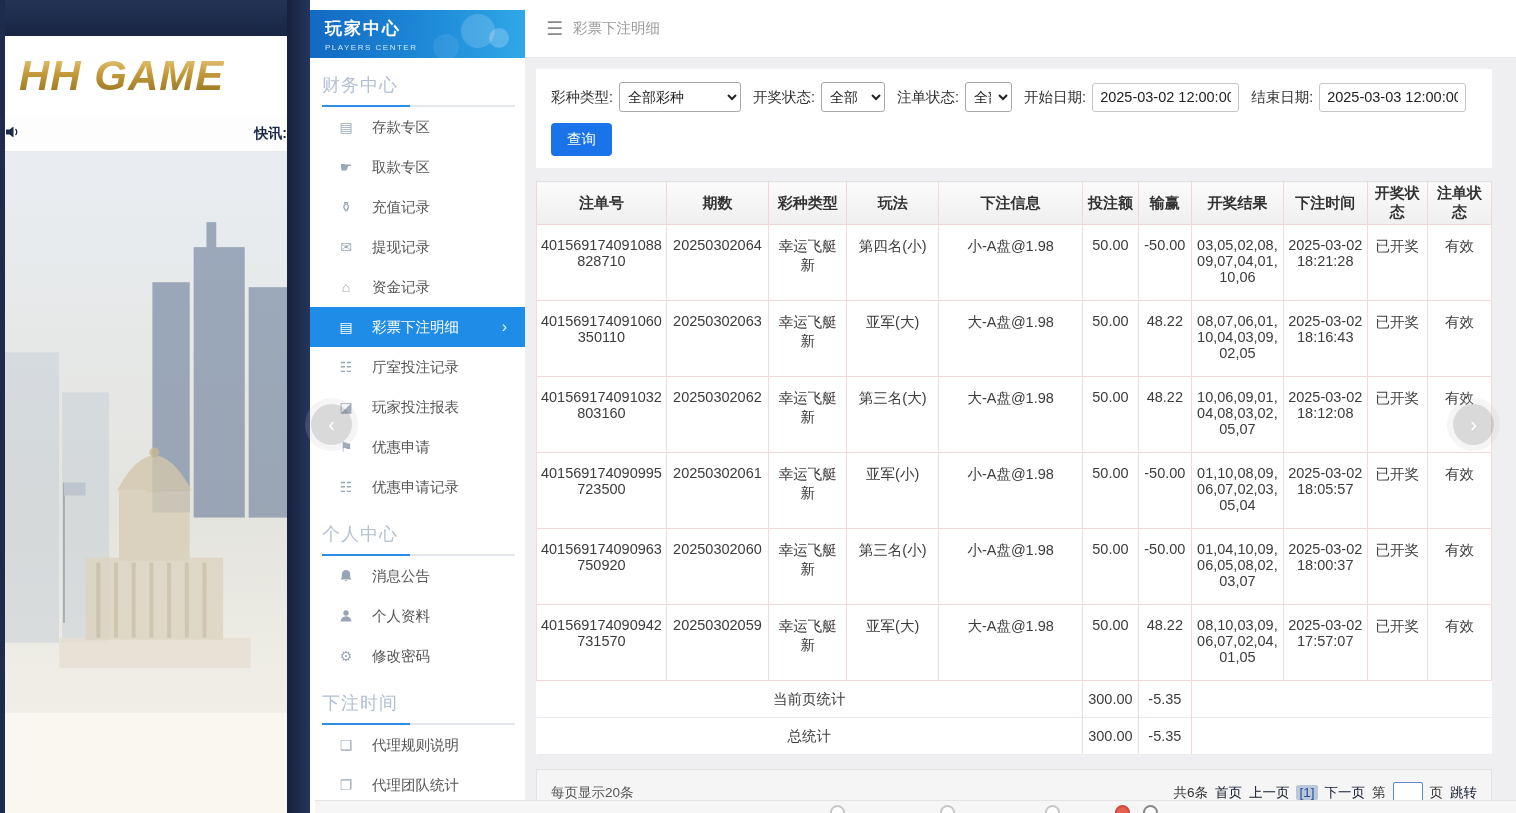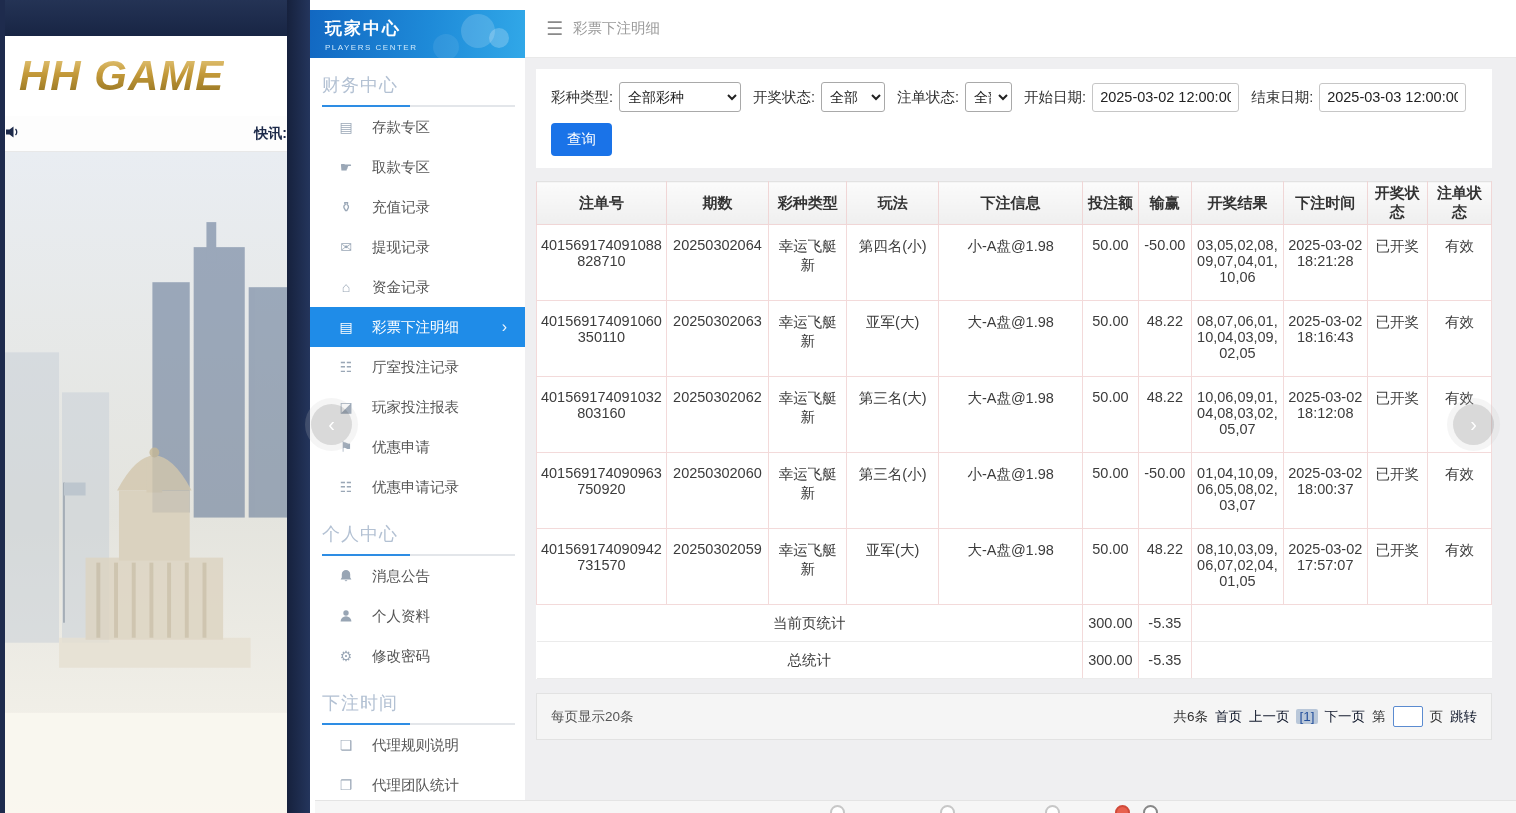--- a/index.html
+++ b/index.html
@@ -345,20 +345,33 @@
             <td>第三名(大)</td>
             <td>大-A盘@1.98</td>
             <td>50.00</td>
             <td>48.22</td>
             <td>10,06,09,01,04,08,03,02,05,07</td>
             <td>2025-03-02 18:12:08</td>
             <td>已开奖</td>
             <td>有效</td>
           </tr>
           <tr class="data-row">
+            <td>401569174090995723500</td>
+            <td>20250302061</td>
+            <td>幸运飞艇新</td>
+            <td>亚军(小)</td>
+            <td>小-A盘@1.98</td>
+            <td>50.00</td>
+            <td>-50.00</td>
+            <td>01,10,08,09,06,07,02,03,05,04</td>
+            <td>2025-03-02 18:05:57</td>
+            <td>已开奖</td>
+            <td>有效</td>
+          </tr>
+          <tr class="data-row">
             <td>401569174090963750920</td>
             <td>20250302060</td>
             <td>幸运飞艇新</td>
             <td>第三名(小)</td>
             <td>小-A盘@1.98</td>
             <td>50.00</td>
             <td>-50.00</td>
             <td>01,04,10,09,06,05,08,02,03,07</td>
             <td>2025-03-02 18:00:37</td>
             <td>已开奖</td>

